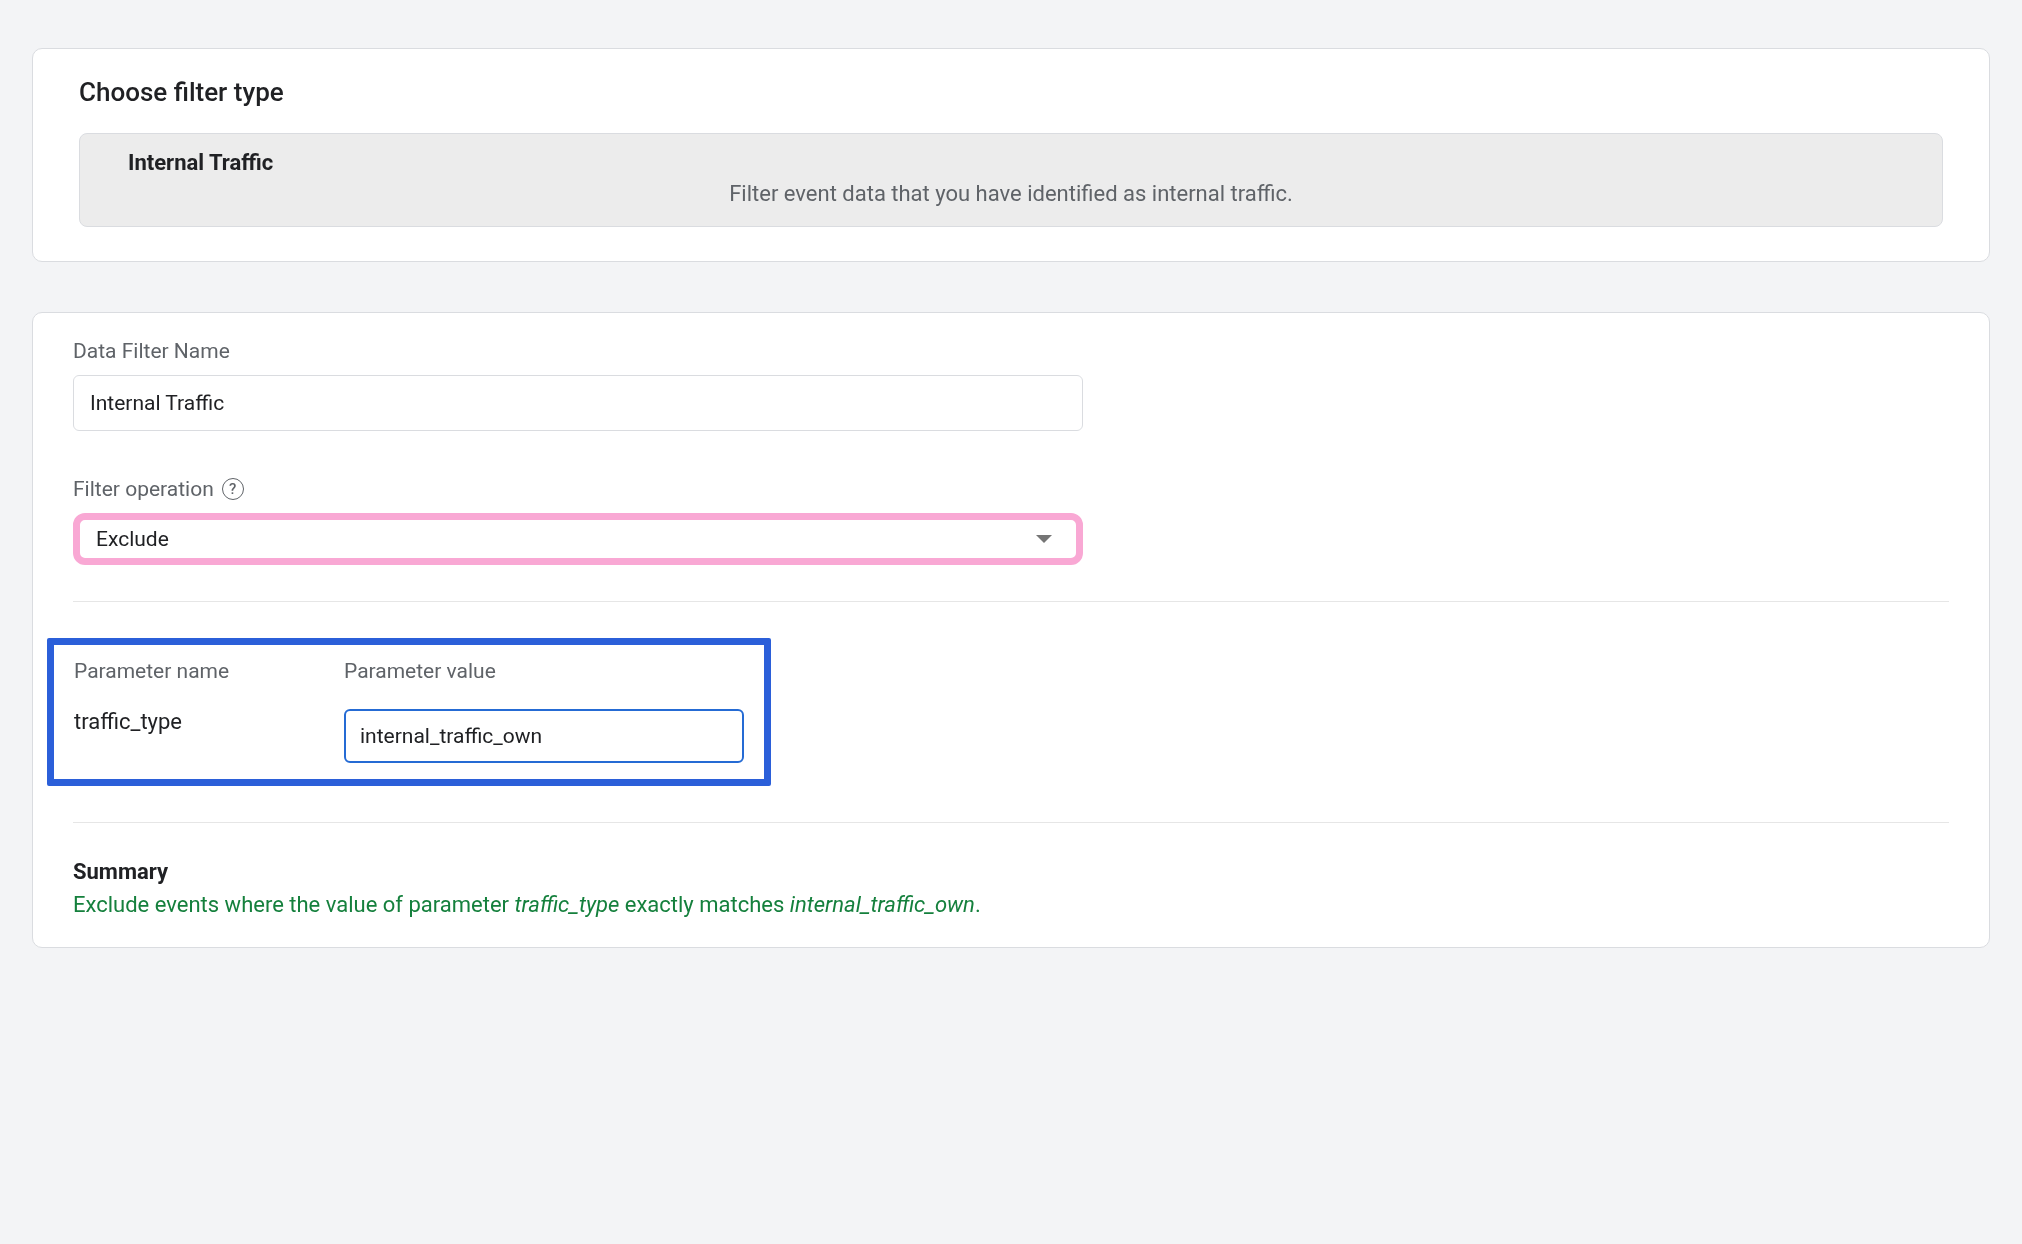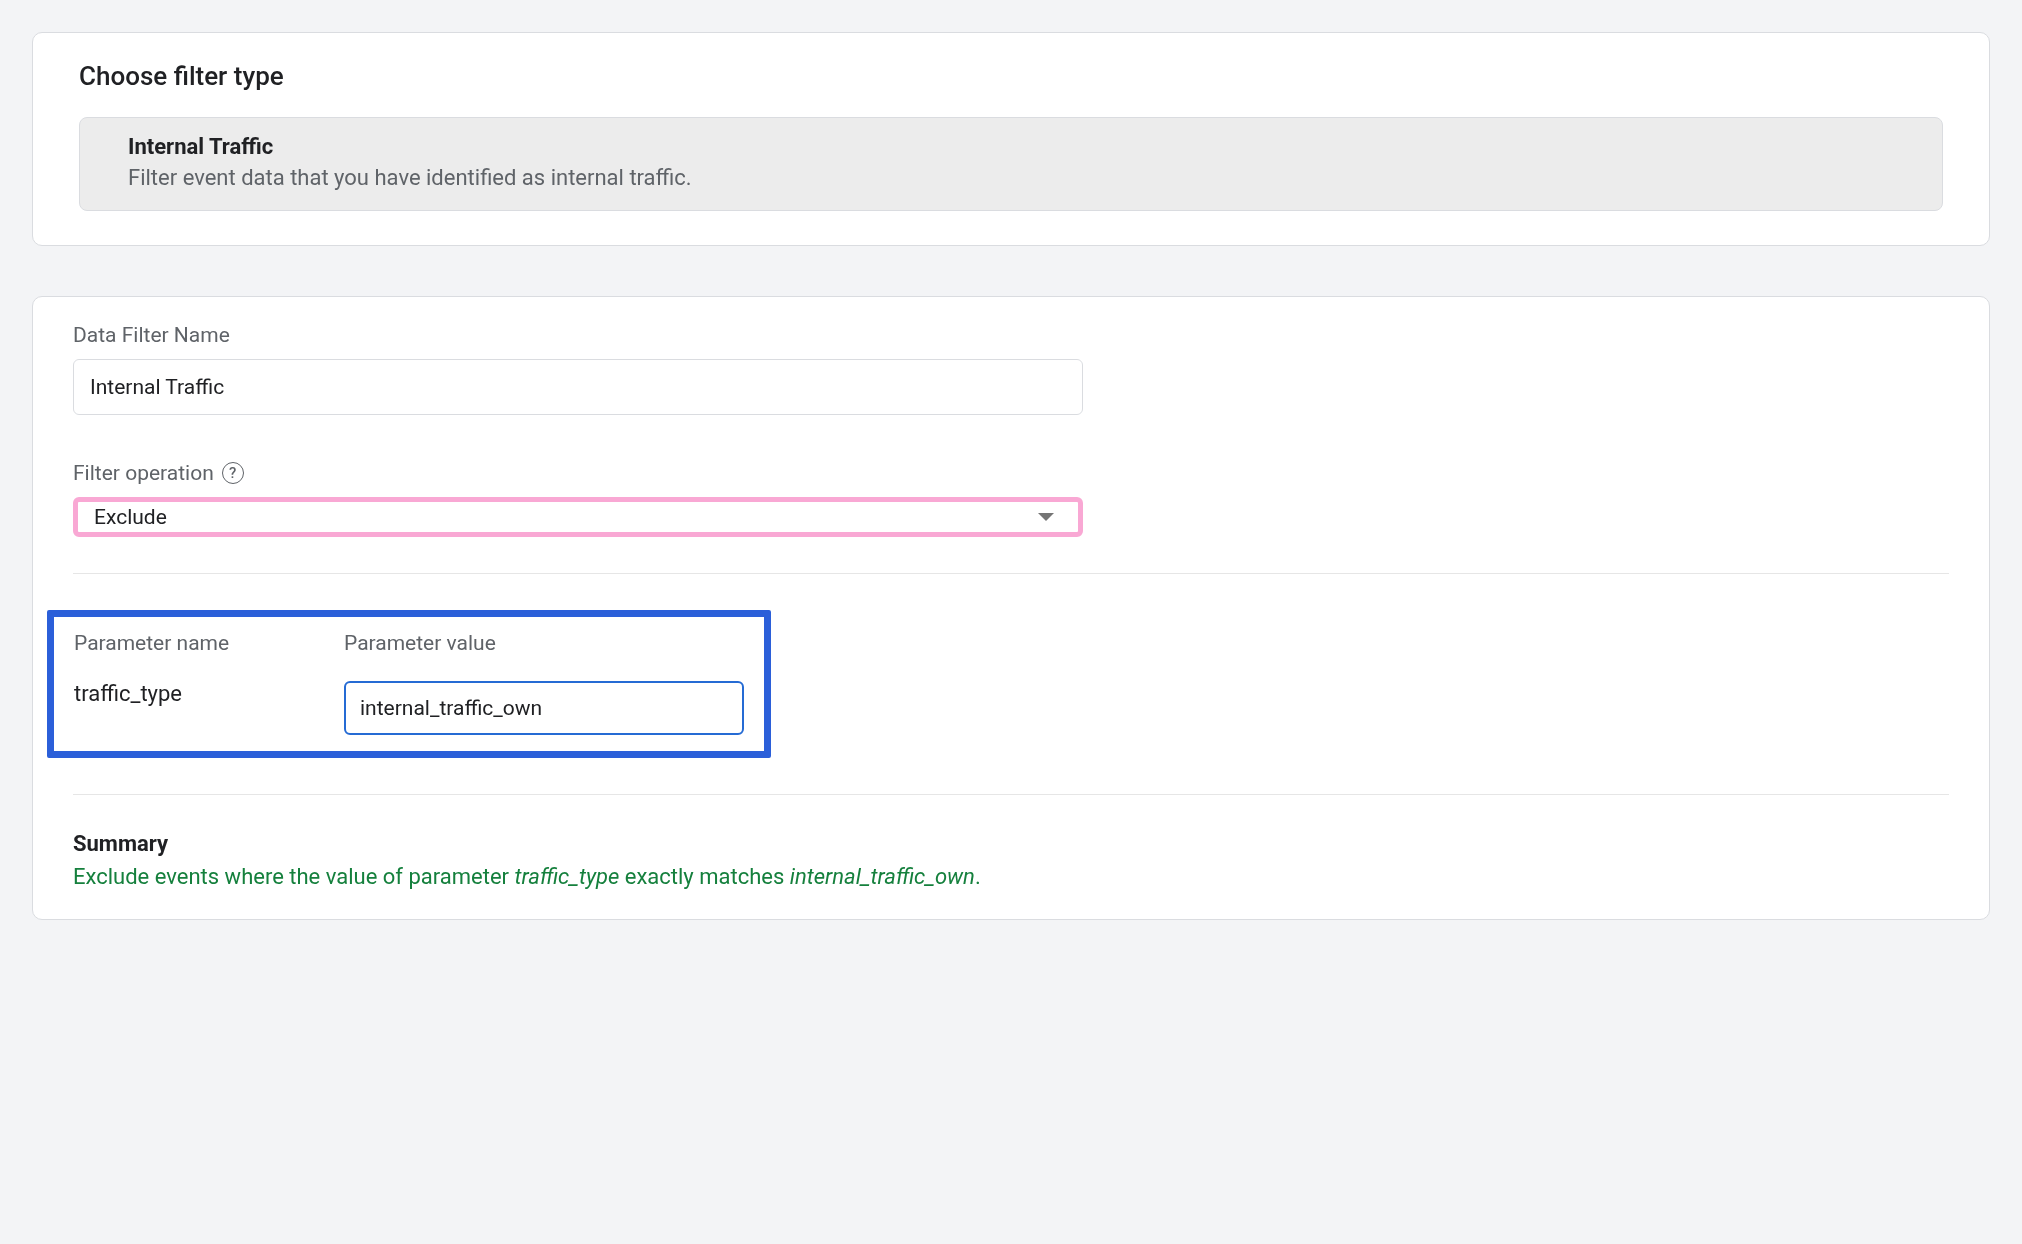--- a/index.html
+++ b/index.html
@@ -6,20 +6,21 @@
   html, body {
     width: 2022px;
     min-height: 1244px;
     background: #f3f4f6;
     font-family: "Google Sans", Roboto, Arial, sans-serif;
     color: #202124;
     -webkit-font-smoothing: antialiased;
   }
   .page {
     padding: 32px;
+    margin-top: 16px;
   }
   .card {
     background: #fff;
     border: 1px solid #dadce0;
     border-radius: 10px;
     margin-bottom: 50px;
     overflow: hidden;
   }
 
   
@@ -39,20 +40,21 @@
   .filter-type-title {
     font-size: 22px;
     font-weight: 700;
     color: #202124;
     margin-bottom: 6px;
   }
   .filter-type-desc {
     font-size: 22px;
     color: #5f6368;
     font-weight: 400;
+    text-align: center;
   }
 
   
   .details-header {
     padding: 28px 40px 20px 40px;
     border-bottom: 1px solid #e6e6e6;
   }
   .details-body {
     padding: 26px 40px 30px 40px;
   }
@@ -74,23 +76,23 @@
     font-size: 21px;
     color: #202124;
     font-family: inherit;
     outline: none;
     background: #fff;
     margin-bottom: 46px;
   }
   .select-wrap {
     width: 1010px;
     max-width: 100%;
-    height: 40px;
-    border: 5px solid #f9a8d4;
-    border-radius: 6px;
+    height: 52px;
+    border: 7px solid #f9a8d4;
+    border-radius: 12px;
     padding: 0 16px;
     font-size: 21px;
     color: #202124;
     display: flex;
     align-items: center;
     justify-content: space-between;
     cursor: pointer;
     user-select: none;
     margin-bottom: 36px;
   }

